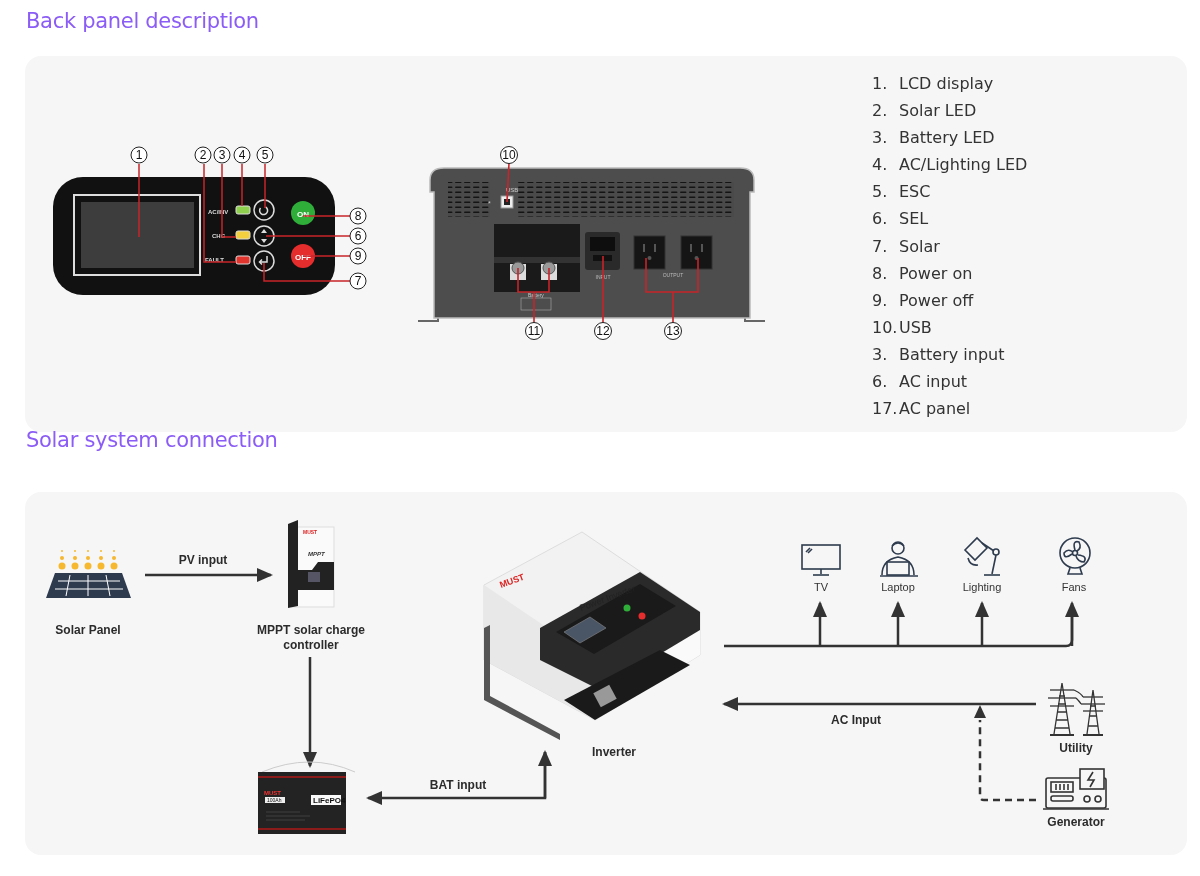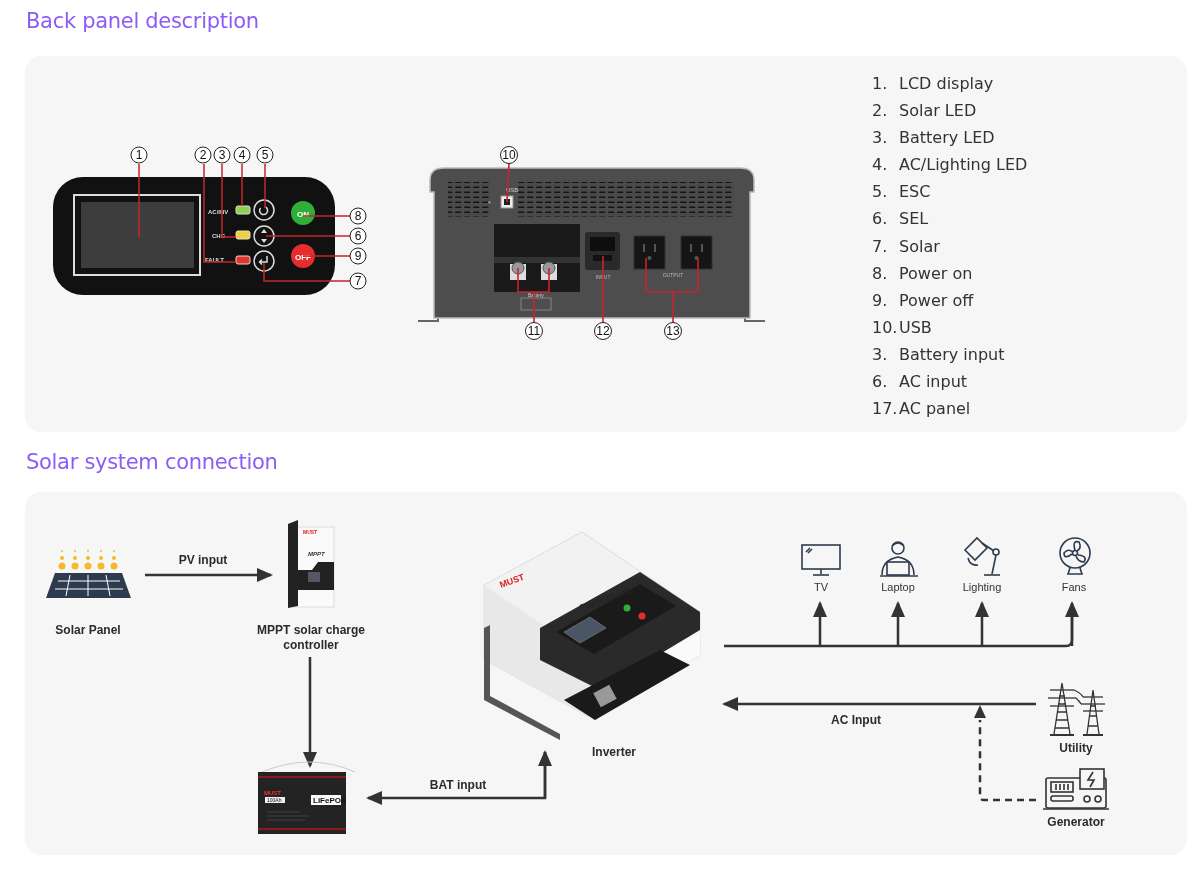--- a/index.html
+++ b/index.html
@@ -1,20 +1,20 @@
 <!DOCTYPE html>
 <html><head>
 <meta charset="utf-8">
 <style>
   * { box-sizing: border-box; margin: 0; padding: 0; }
   html, body { width: 1200px; height: 876px; background: #ffffff; overflow: hidden; }
   body { position: relative; font-family: "DejaVu Sans", sans-serif; color: #333; }
   .section-title { position: absolute; left: 26px; font-size: 21px; font-weight: normal; color: #8b5cf6; letter-spacing: -0.3px; }
   #title1 { top: 9px; }
-  #title2 { top: 450px; }
+  #title2 { top: 428px; }
   .panel { position: absolute; left: 25px; width: 1162px; background: #f6f6f6; border-radius: 16px; }
   #panel1 { top: 56px; height: 376px; }
   #panel2 { top: 492px; height: 363px; }
   .legend { position: absolute; left: 872px; top: 72px; font-family: "DejaVu Sans", sans-serif; font-size: 16px; color: #333; }
   .legend .row { height: 27.1px; line-height: 24px; display: flex; }
   .legend .num { width: 27px; }
   svg text { font-family: "Liberation Sans", sans-serif; }
   .lbl { font-weight: bold; font-size: 12px; fill: #2b2b2b; }
   .sml { font-size: 11px; fill: #333; }
   .cnum { font-size: 12px; fill: #111; }

